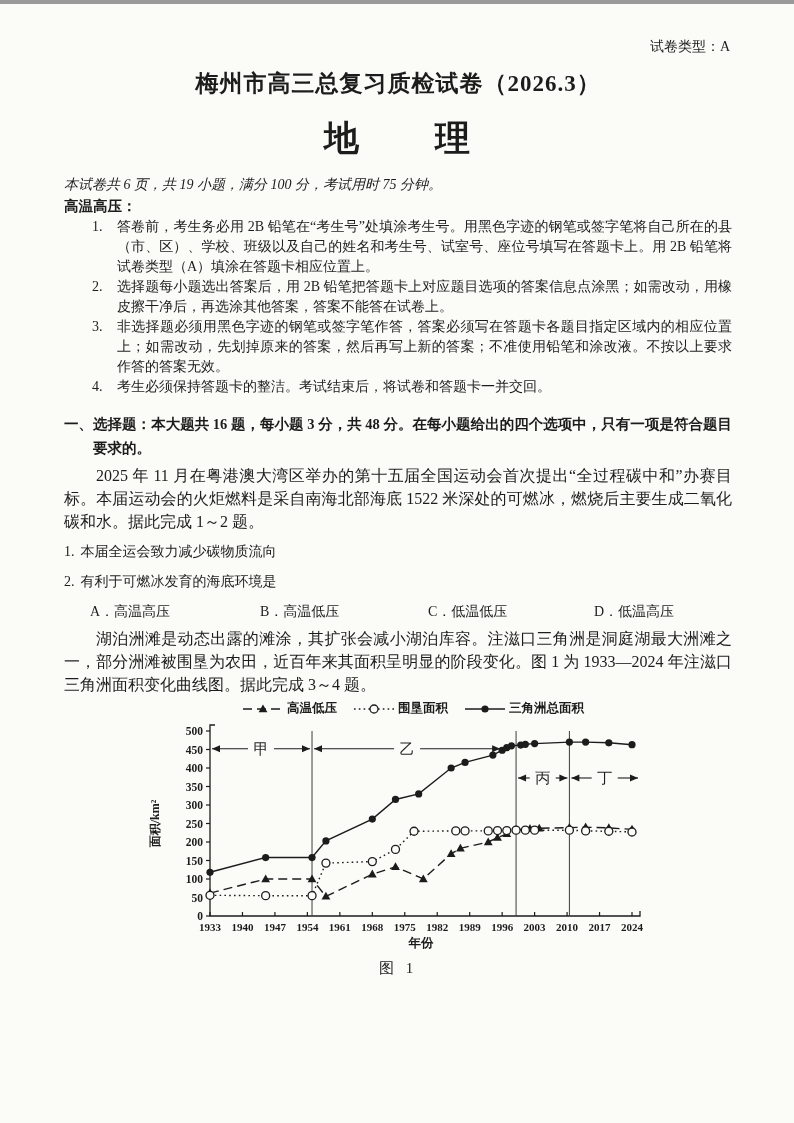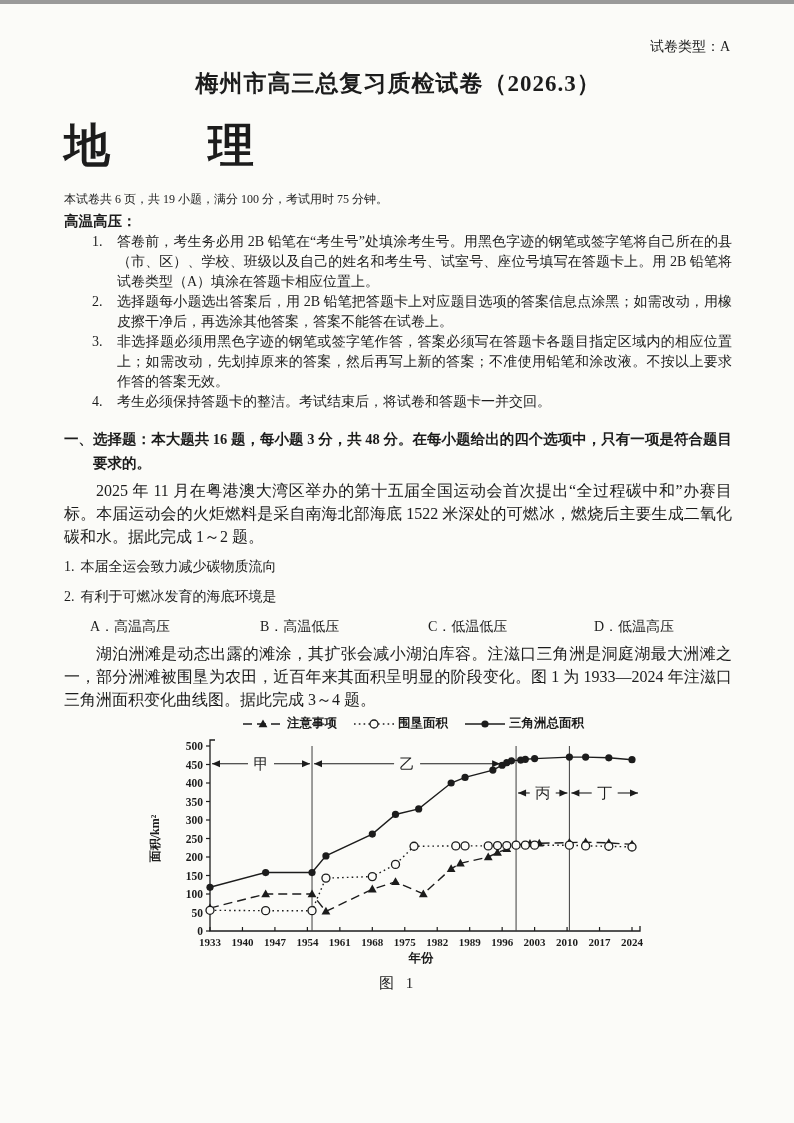--- a/index.html
+++ b/index.html
@@ -9,22 +9,22 @@
     margin:4px auto;
     background:#fbfbf8;
     color:#1c1c1c;
     font-family:"Liberation Serif","DejaVu Serif",serif;
     box-sizing:border-box;
     padding:30px 62px 0 64px;
     overflow:hidden;
   }
   .paper-type{text-align:right;font-size:14px;line-height:18px;margin:4px 2px 0 0;}
   .exam-title{text-align:center;font-size:23px;font-weight:700;margin:12px 0 0;letter-spacing:1px;}
-  .subject-title{text-align:left;font-size:46px;font-weight:700;margin:16px 0 12px;letter-spacing:2px;}
-  .exam-info{font-size:12px;line-height:21px;margin:10px 0 0;}
+  .subject-title{text-align:center;font-size:35px;font-weight:700;margin:16px 0 12px;letter-spacing:2px;}
+  .exam-info{font-size:14px;line-height:21px;margin:10px 0 0;font-style:italic;}
   .notes-heading{font-size:14.5px;font-weight:700;line-height:20px;margin:1px 0;}
   .note{display:flex;font-size:14px;line-height:20px;padding-left:28px;}
   .note-num{flex:none;width:25px;}
   .note-text{flex:1;text-align:justify;}
   .section-heading{font-size:14.5px;font-weight:700;line-height:24px;margin:15px 0 0;padding-left:29px;text-indent:-29px;text-align:justify;}
   .passage{font-size:16px;line-height:23px;text-align:justify;text-indent:2em;margin:4px 0 0;}
   .question{font-size:14px;line-height:23px;margin:7px 0 0;}
   .q-num{margin-right:6px;}
   .options{display:grid;grid-template-columns:170px 168px 166px auto;padding-left:26px;font-size:14px;line-height:23px;margin:7px 0 0;}
   .figure{margin-top:4px;text-align:center;}
@@ -91,21 +91,21 @@
 
   <div class="figure">
     <div class="chart-legend">
         <span class="legend-item">
           <svg width="42" height="12">
             <line x1="1" y1="6" x2="41" y2="6" stroke="#1c1c1c" stroke-width="1.4" stroke-dasharray="9,5"></line>
             <g>
               <polygon points="21,1.4 16.6,9.2 25.4,9.2" fill="#1c1c1c"></polygon>
             </g>
           </svg>
-          <span>注意事项</span>
+          <span>高温低压</span>
         </span>
         <span class="legend-item">
           <svg width="42" height="12">
             <line x1="1" y1="6" x2="41" y2="6" stroke="#1c1c1c" stroke-width="1.4" stroke-dasharray="1.6,3.2"></line>
             <g>
               <circle cx="21" cy="6" r="4" fill="#fbfbf8" stroke="#1c1c1c" stroke-width="1.3"></circle>
             </g>
           </svg>
           <span>围垦面积</span>
         </span>

